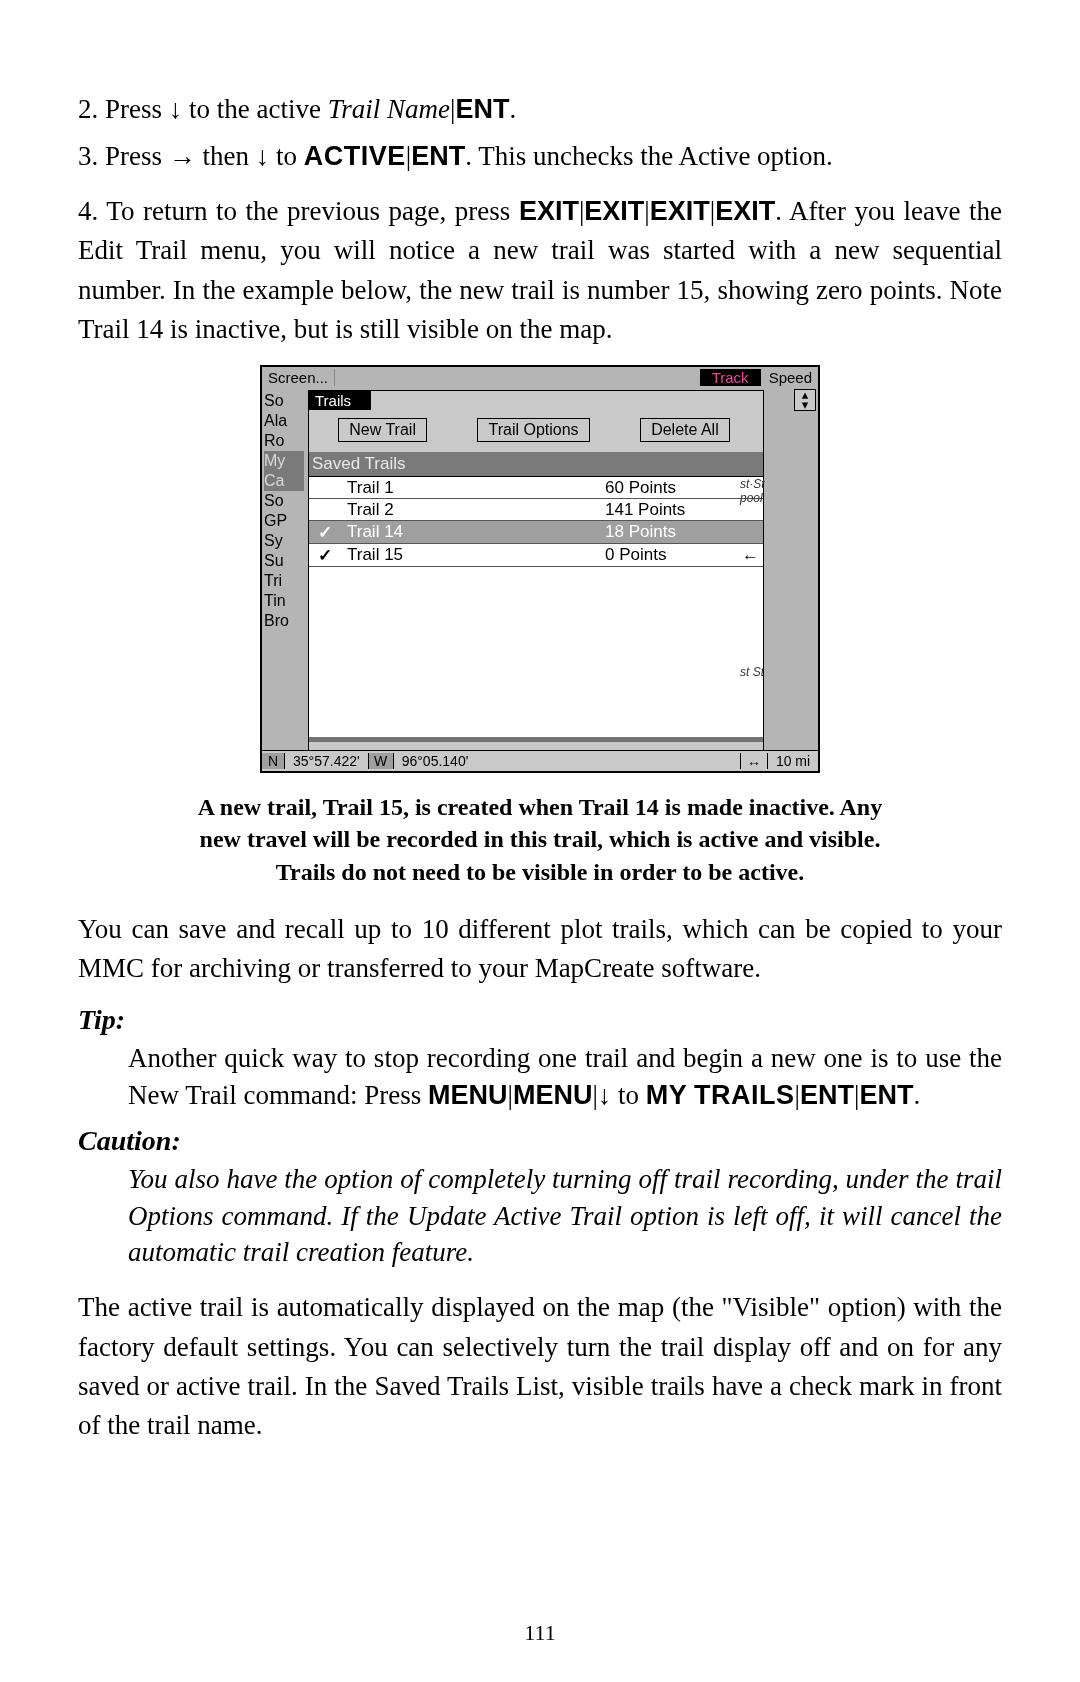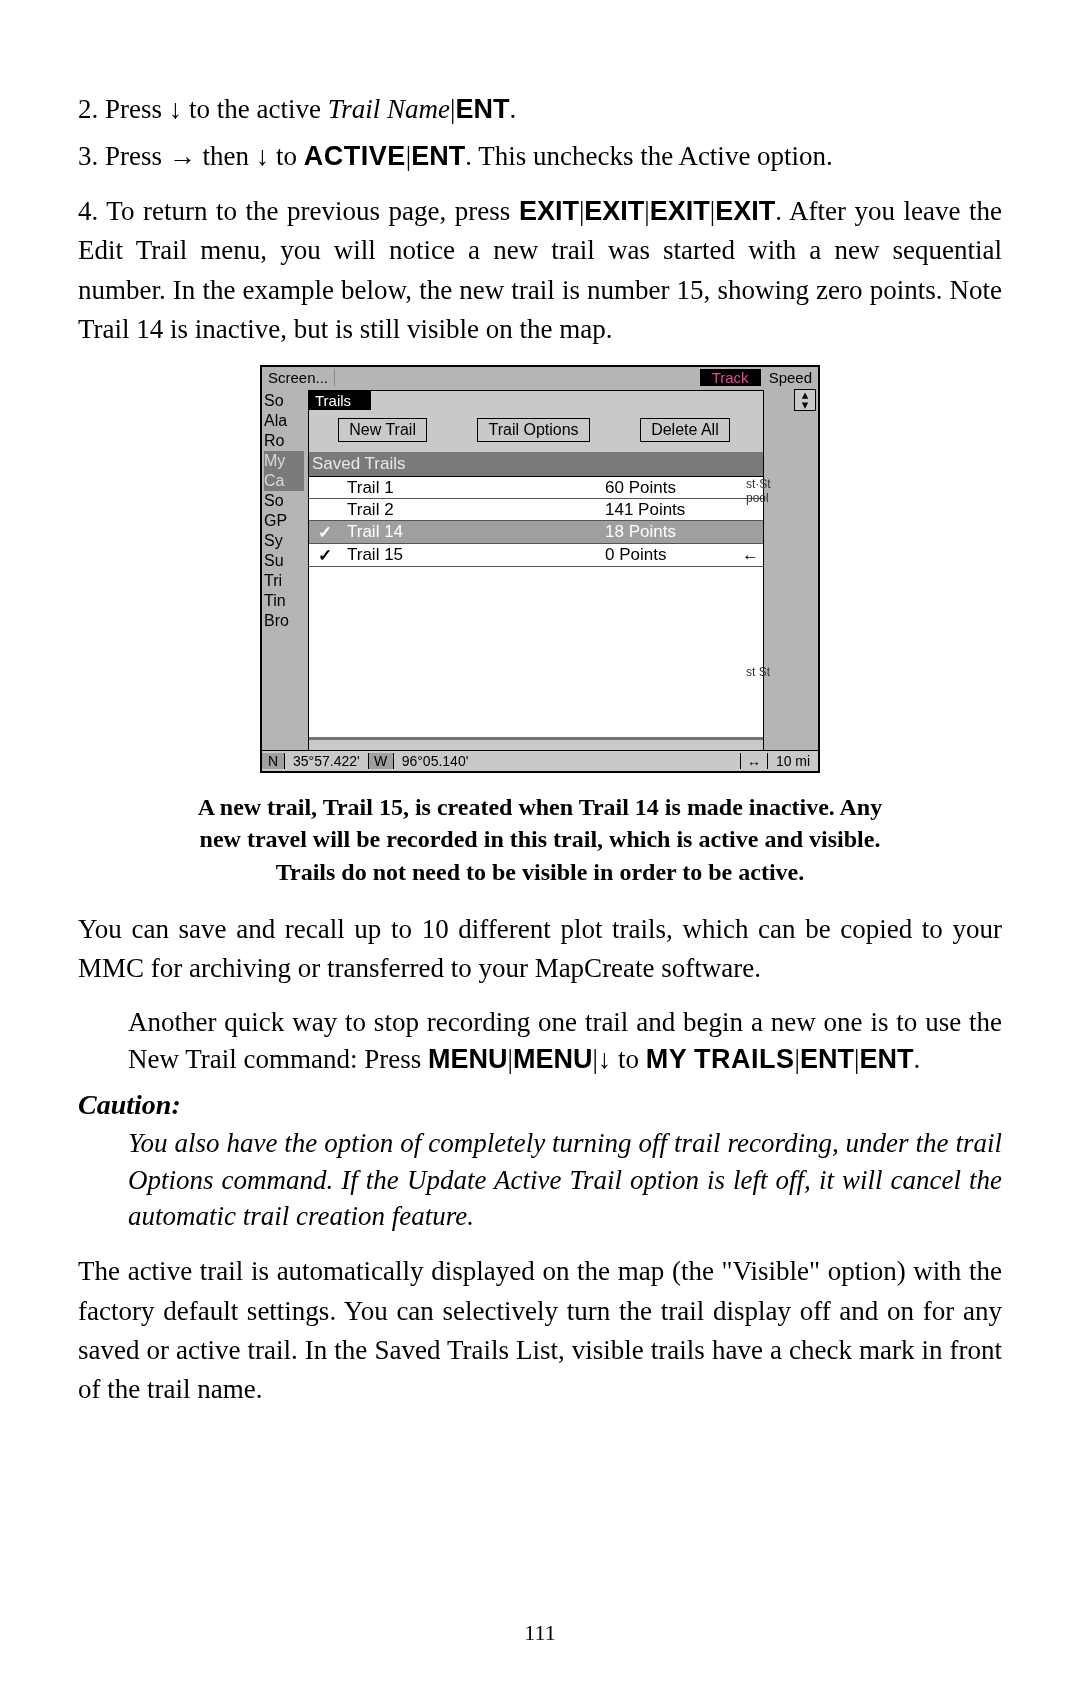--- a/index.html
+++ b/index.html
@@ -175,47 +175,48 @@
   }
   .saved-header {
     background: #7a7a7a;
     color: #e8e8e8;
     font-size: 17px;
     padding: 2px 3px;
   }
   .trail-list {
     background: #fff;
     border-top: 1px solid #000;
-    border-bottom: 3px solid #737373;
+    border-bottom: 5px solid #737373;
     height: 260px;
     font-size: 17px;
   }
   .trail-row {
     display: flex;
     border-bottom: 1px solid #555;
     padding: 1px 4px 0 4px;
     align-items: center;
   }
   .trail-check { width: 24px; text-align: center; font-weight: bold; }
   .trail-name  { flex: 1; padding-left: 10px; }
   .trail-pts   { width: 130px; }
   .trail-arrow { width: 24px; text-align: right; font-weight: bold; }
   .trail-row.sel { background: #9f9f9f; color: #fff; }
   .trail-row.sel .trail-pts,
   .trail-row.sel .trail-name,
   .trail-row.sel .trail-check { color: #fff; }
 
   .right-gibberish {
     position: absolute;
-    right: 14px; top: 110px;
+    right: 20px; top: 110px;
     width: 58px;
     font-size: 12px;
     line-height: 14px;
     color: #333;
     text-align: left;
+    font-style: italic;
   }
 
   .status-bar {
     position: absolute;
     left: 0; bottom: 0;
     width: 100%;
     height: 20px;
     background: #c9c9c9;
     border-top: 1px solid #000;
     font-size: 14px;
@@ -334,20 +335,21 @@
   </div>
 
   <div class="caption">
     <span>A new trail, Trail 15, is created when Trail 14 is made inactive. Any</span><br>
     <span>new travel will be recorded in this trail, which is active and visible.</span><br>
     <span>Trails do not need to be visible in order to be active.</span>
   </div>
 
   <p class="body-para">You can save and recall up to 10 different plot trails, which can be copied to your MMC for archiving or transferred to your MapCreate software.</p>
 
+  <div class="tip-label">Tip:</div>
   <p class="tip-body">
     <span>Another quick way to stop recording one trail and begin a new one is to use the New Trail command: Press </span><span class="keycap">MENU</span><span>|</span><span class="keycap">MENU</span><span>|</span><span>↓ to </span><span class="smallcap">MY</span>
     <span class="smallcap">TRAILS</span><span>|</span><span class="keycap">ENT</span><span>|</span><span class="keycap">ENT</span><span>.</span>
   </p>
 
   <div class="caution-label">Caution:</div>
   <p class="caution-body">You also have the option of completely turning off trail recording, under the trail Options command. If the Update Active Trail option is left off, it will cancel the automatic trail creation feature.</p>
 
   <p class="body-para" style="margin-bottom:8px">The active trail is automatically displayed on the map (the "Visible" option) with the factory default settings. You can selectively turn the trail display off and on for any saved or active trail. In the Saved Trails List, visible trails have a check mark in front of the trail name.</p>
 

